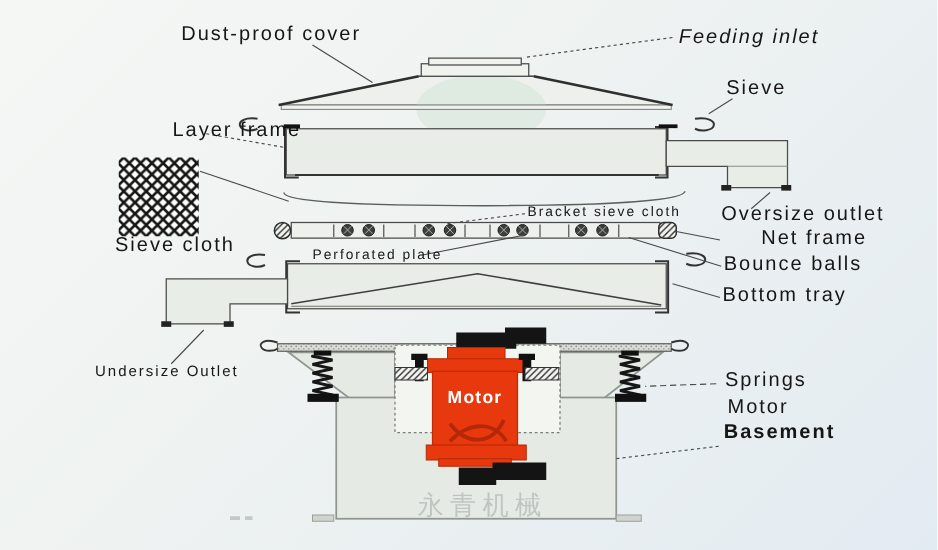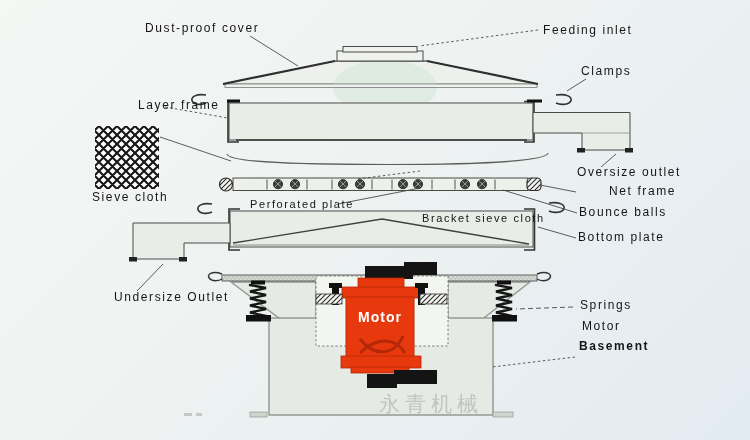--- a/index.html
+++ b/index.html
@@ -1,25 +1,25 @@
 <!DOCTYPE html>
 <html><head>
 <meta charset="utf-8">
 <style>
   html,body{margin:0;padding:0;}
   body{width:750px;height:440px;overflow:hidden;font-family:"Liberation Sans",sans-serif;}
   .stage{position:relative;width:750px;height:440px;
     background:linear-gradient(135deg,#f5f7f5 0%,#eef2f1 45%,#e3ebf2 100%);}
   .stage svg{position:absolute;left:0;top:0;}
-  .lbl{position:absolute;font-size:12px;letter-spacing:1.6px;color:#161616;
+  .lbl{position:absolute;font-size:16px;letter-spacing:1.6px;color:#161616;
     white-space:nowrap;line-height:12px;}
   .motor-text{position:absolute;left:346px;top:309px;width:68px;text-align:center;
     color:#ffffff;font-weight:bold;font-size:14px;letter-spacing:1px;}
   .watermark{position:absolute;left:334px;top:390px;font-size:21px;letter-spacing:5px;
-    color:#b9bfba;opacity:.85;font-family:Liberation Mono, monospace;margin-left:45px;}
+    color:#b9bfba;opacity:.85;font-family:Liberation Mono, monospace;}
 </style>
 </head>
 <body>
 
 <div class="stage">
 
 <svg width="750" height="440" viewBox="0 0 750 440">
   <defs>
     <pattern id="crosshatch" width="9" height="9" patternUnits="userSpaceOnUse">
       <rect width="9" height="9" fill="#fdfdfb"></rect>
@@ -208,31 +208,31 @@
     <line x1="137" y1="291" x2="163" y2="264"></line>
     <line x1="538" y1="30" x2="419" y2="46" stroke-dasharray="2.5,2.5"></line>
     <line x1="165" y1="107" x2="228" y2="118" stroke-dasharray="2.5,2.5"></line>
     <line x1="420" y1="171" x2="357" y2="179" stroke-dasharray="2.5,2.5"></line>
     <line x1="575" y1="357" x2="492" y2="367" stroke-dasharray="2.5,2.5"></line>
     <line x1="573" y1="307" x2="516" y2="309" stroke-dasharray="5,3"></line>
   </g>
 </svg>
 
 <div class="lbl" style="left:145px;top:22px;">Dust-proof cover</div>
-<div class="lbl" style="left:543px;top:24px;">Feeding inlet</div>
-<div class="lbl" style="left:581px;top:65px;">Clamps</div>
+<div class="lbl" style="left:543px;top:24px;font-style:italic;">Feeding inlet</div>
+<div class="lbl" style="left:581px;top:65px;">Sieve</div>
 <div class="lbl" style="left:90px;top:99px;padding-left:48px;">Layer frame</div>
 <div class="lbl" style="left:92px;top:191px;">Sieve cloth</div>
-<div class="lbl" style="left:422px;top:164px;font-size:11px;margin-top:48px;">Bracket sieve cloth</div>
+<div class="lbl" style="left:422px;top:164px;font-size:11px;">Bracket sieve cloth</div>
 <div class="lbl" style="left:250px;top:198px;font-size:11px;">Perforated plate</div>
 <div class="lbl" style="left:577px;top:166px;">Oversize outlet</div>
 <div class="lbl" style="left:577px;top:185px;padding-left:32px;">Net frame</div>
 <div class="lbl" style="left:579px;top:206px;">Bounce balls</div>
-<div class="lbl" style="left:578px;top:231px;">Bottom plate</div>
-<div class="lbl" style="left:76px;top:291px;font-size:12px;margin-left:38px;">Undersize Outlet</div>
+<div class="lbl" style="left:578px;top:231px;">Bottom tray</div>
+<div class="lbl" style="left:76px;top:291px;font-size:12px;">Undersize Outlet</div>
 <div class="lbl" style="left:580px;top:299px;text-align:right;">Springs</div>
 <div class="lbl" style="left:582px;top:320px;">Motor</div>
 <div class="lbl" style="left:579px;top:340px;font-weight:bold;">Basement</div>
 
 <div class="motor-text">Motor</div>
 <div class="watermark">永青机械</div>
 
 </div>
 
 </body></html>

